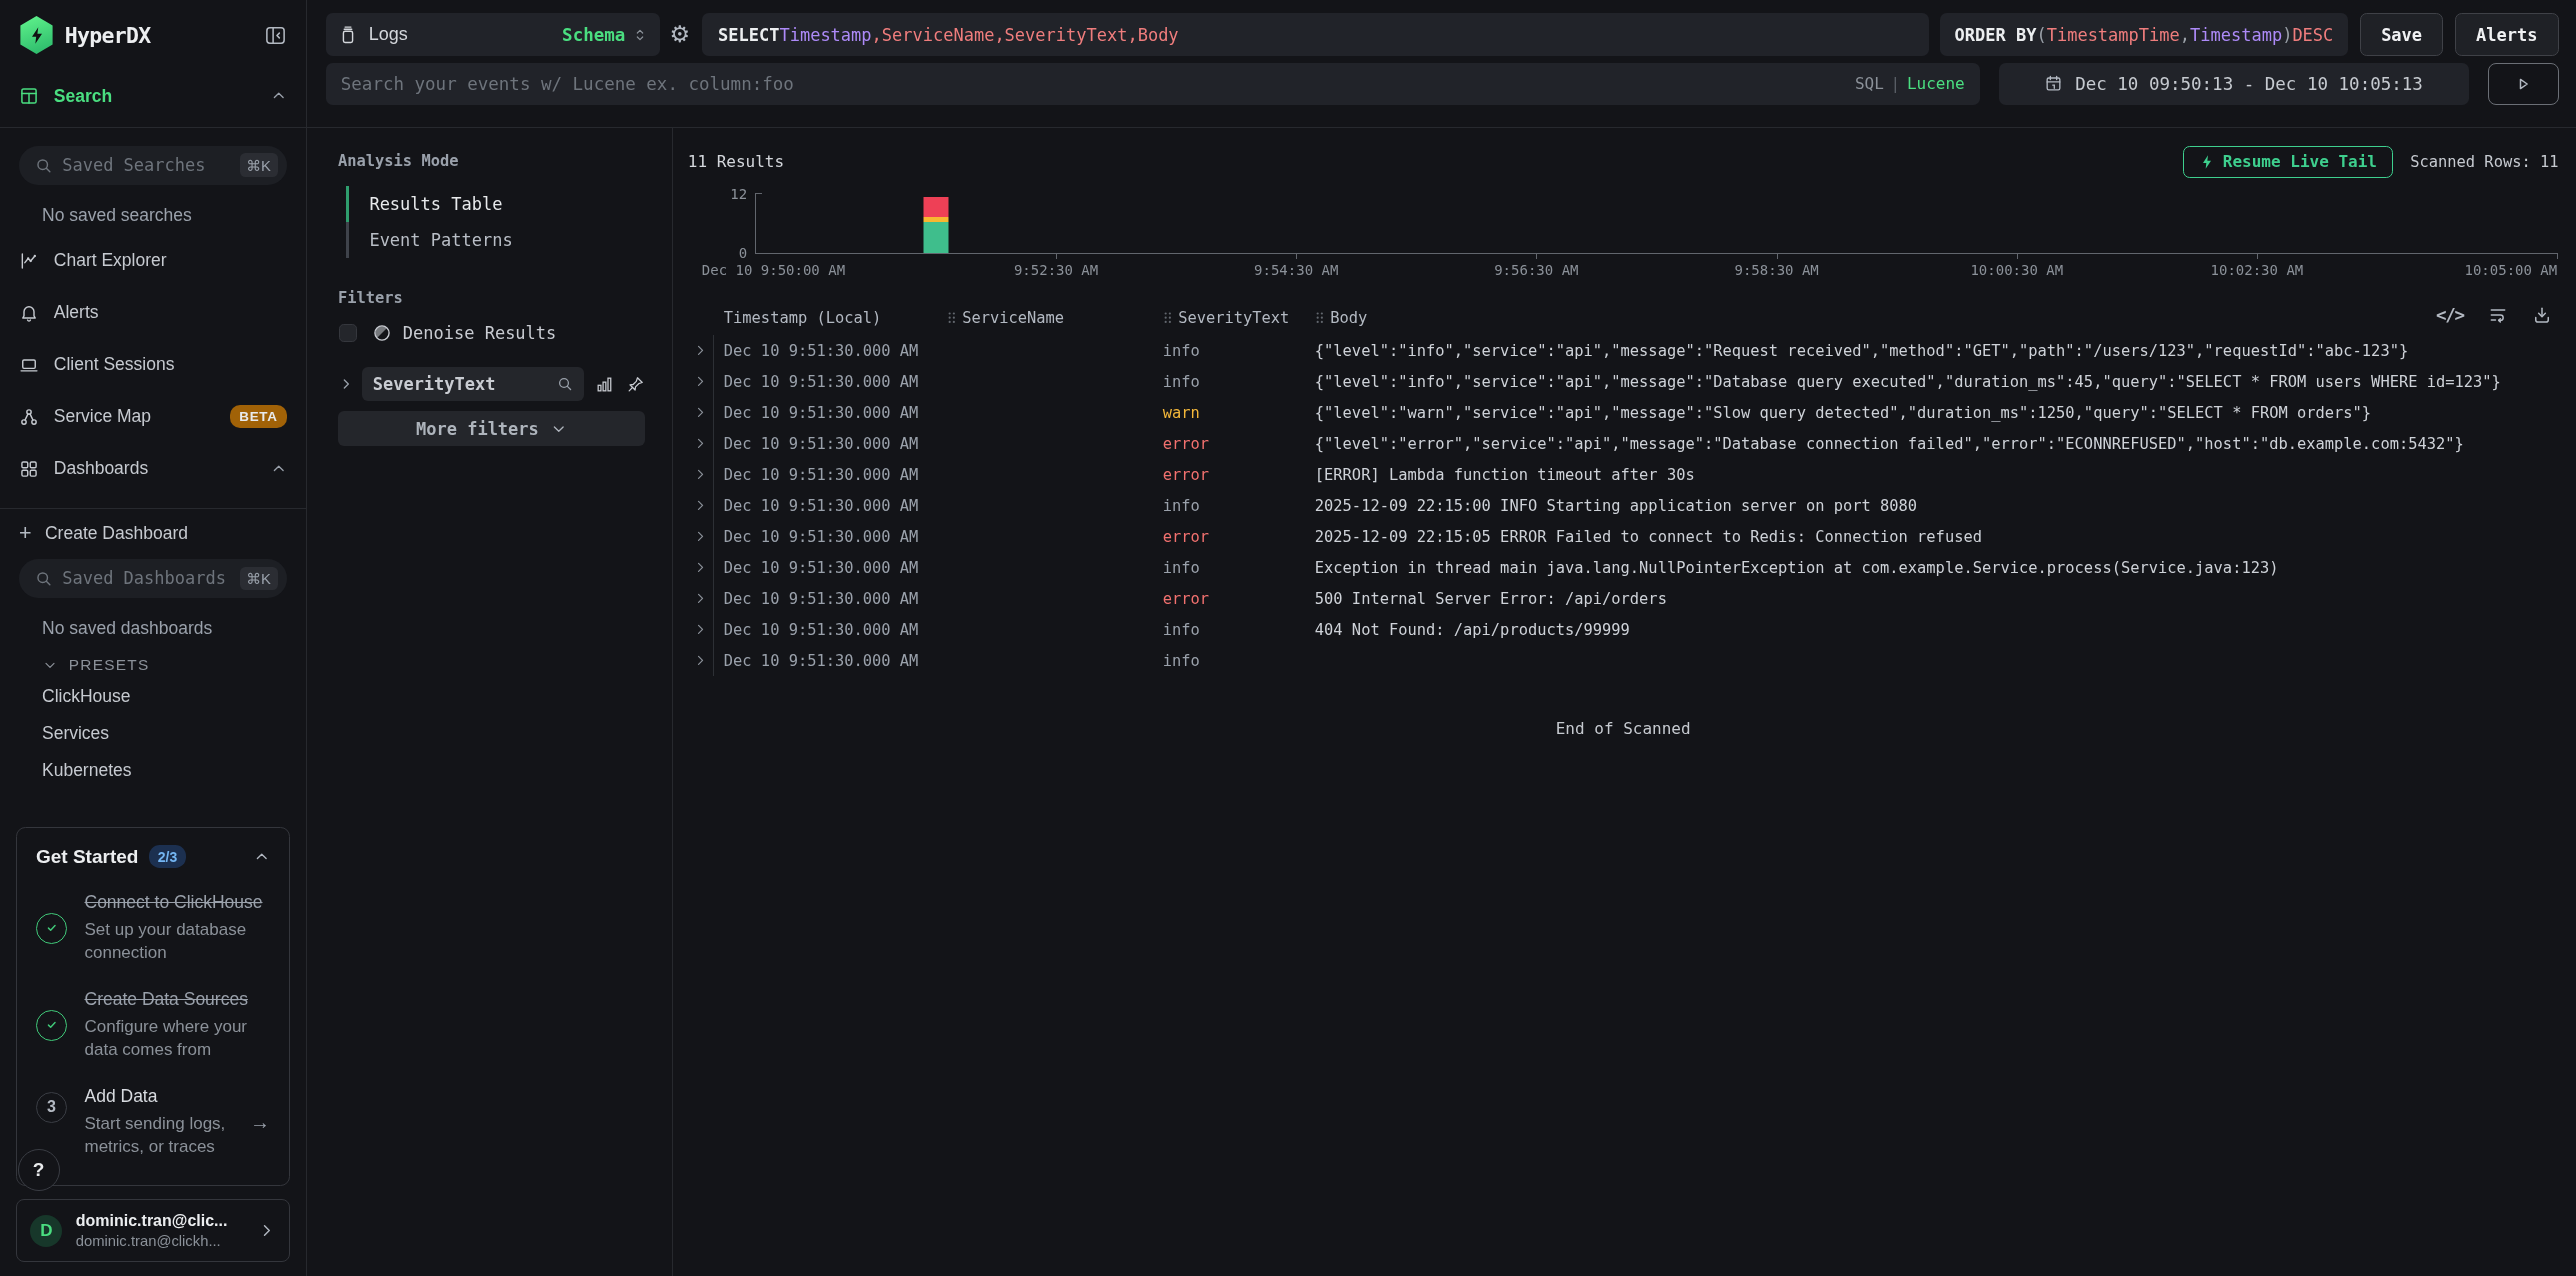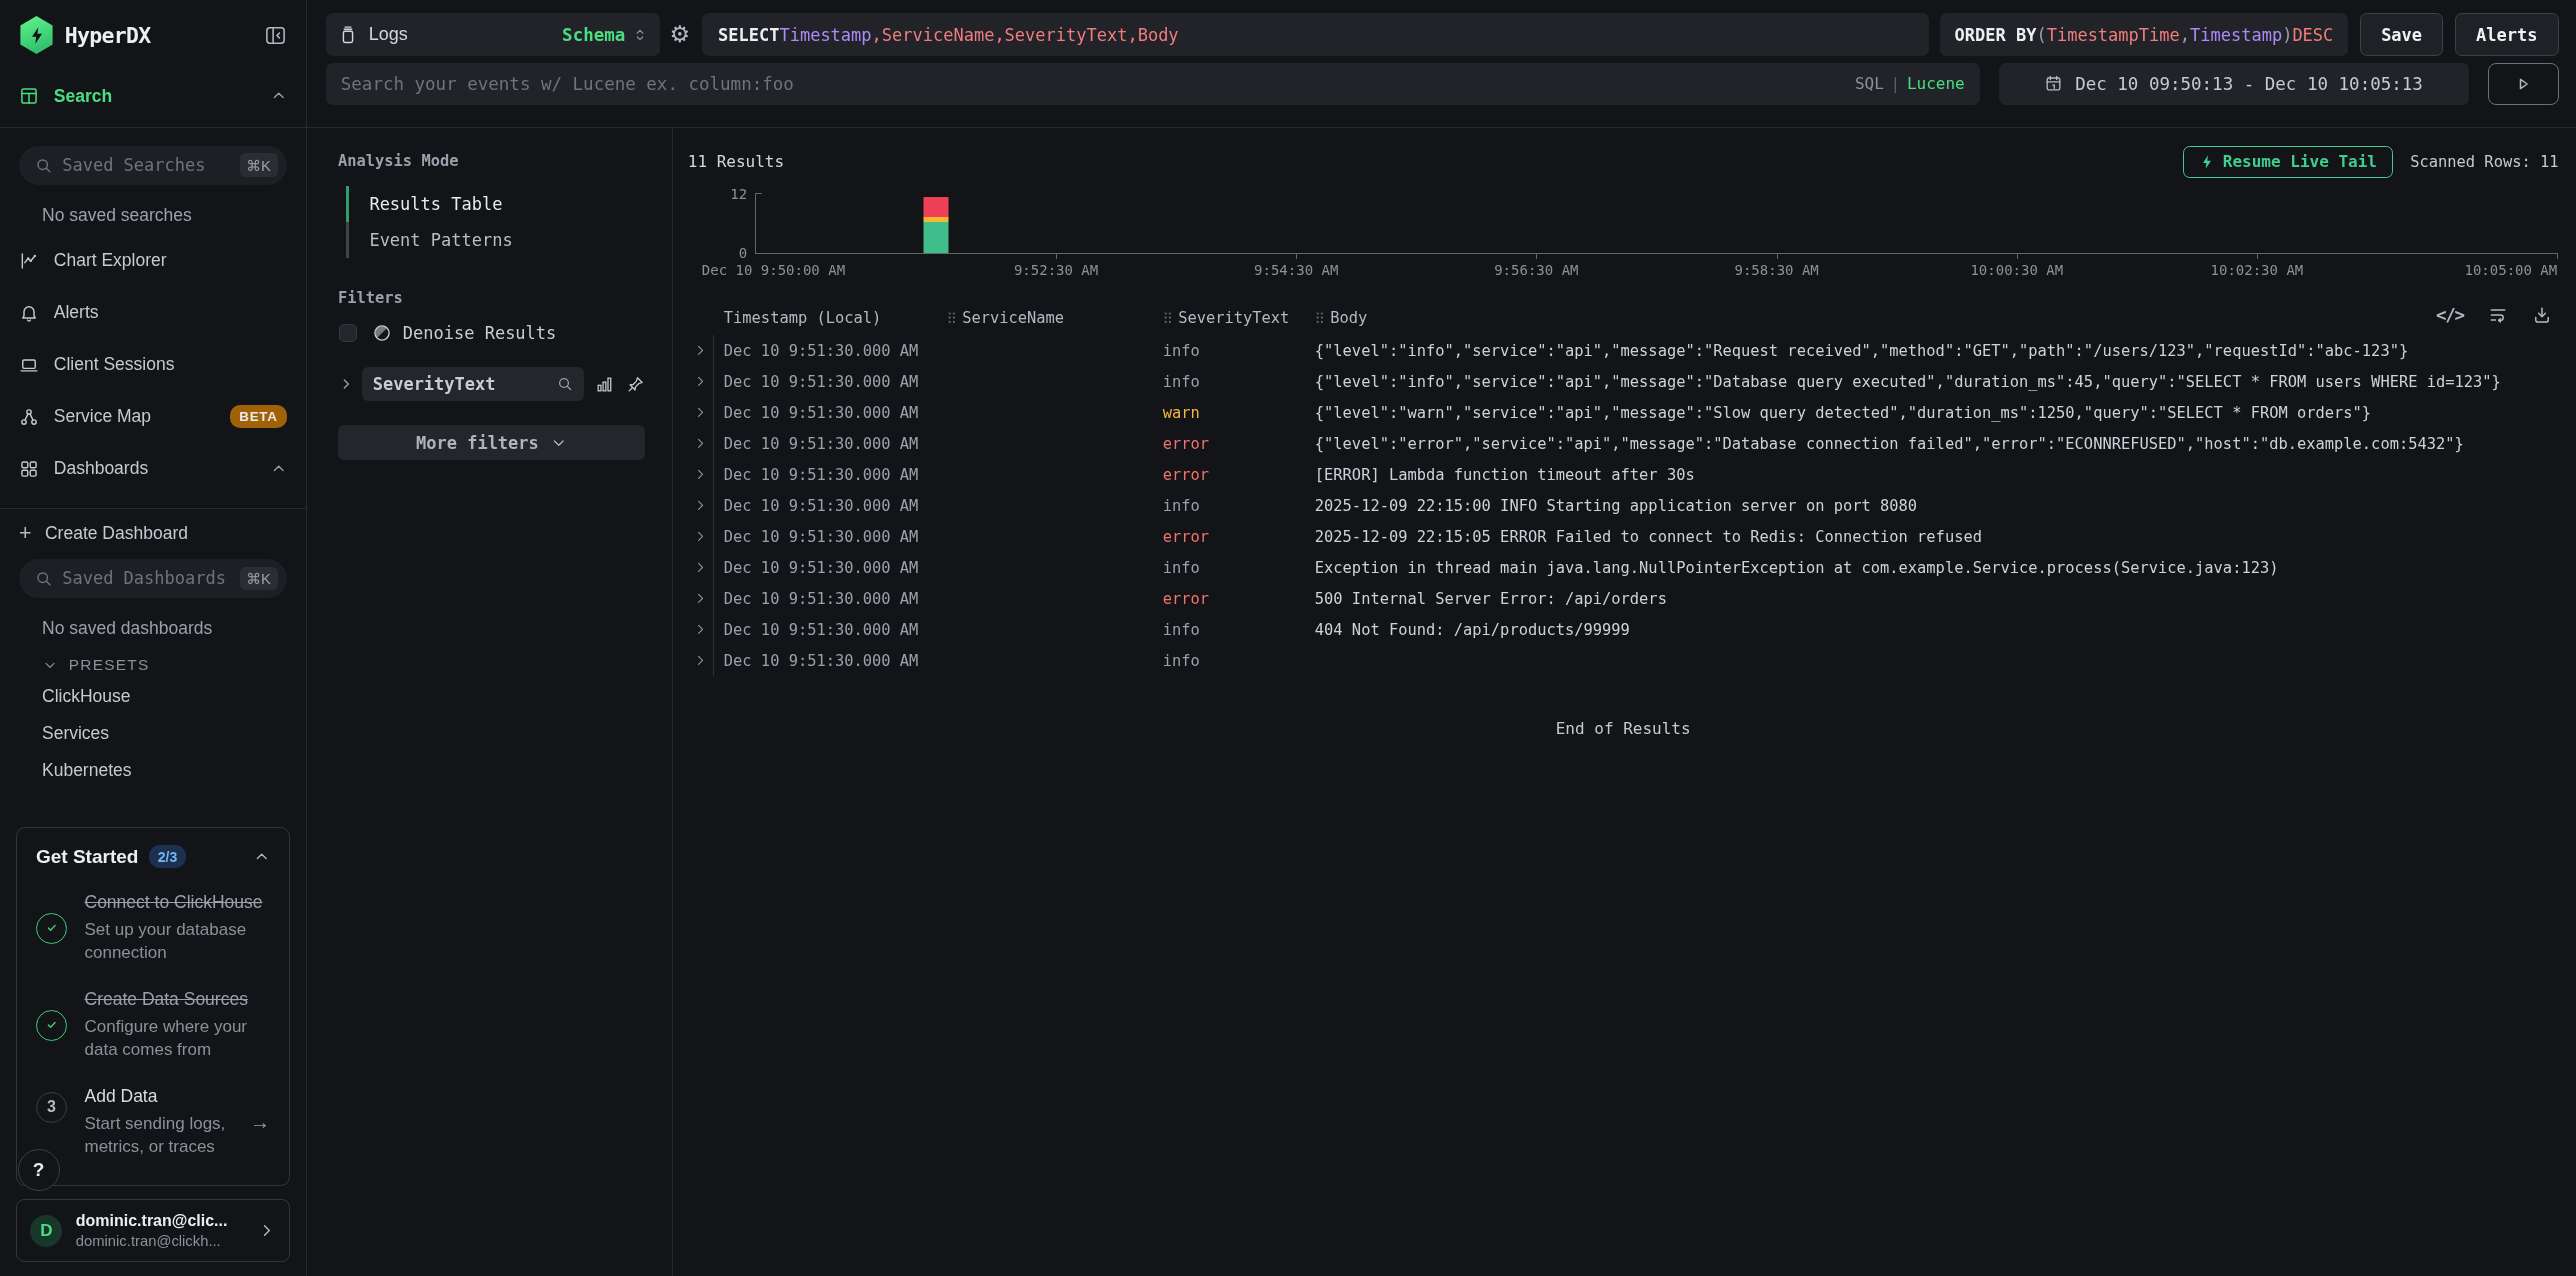--- a/index.html
+++ b/index.html
@@ -103,21 +103,21 @@
   .filters-section{margin-top:31px}
   .denoise-row{display:flex;align-items:center;margin:4px 0 24px 1.3px}
   .checkbox{width:18px;height:18px;border-radius:4.7px;background:#24262b;border:0.7px solid #35373d}
   .denoise-icon{margin-left:14.8px;color:#c9ccd2}
   .denoise-label{margin-left:10.7px;font-size:17px;color:#c9ccd2}
   .fgroup-row{display:flex;align-items:center}
   .fgroup-chev{color:#9aa1ab;margin-right:8px}
   .fgroup-box{flex:1;height:34px;background:#24262b;border-radius:6px;display:flex;align-items:center;padding:0 10.7px;font-weight:700;font-size:17px;color:#c9ccd2}
   .fgroup-box svg{margin-left:auto;color:#9aa1ab}
   .fgroup-icons{display:flex;align-items:center;gap:12px;margin-left:10.7px;color:#c9ccd2}
-  .more-filters{margin-top:24px;height:35px;background:#24262b;border-radius:6px;display:flex;align-items:center;justify-content:center;gap:10.7px;font-weight:700;font-size:17px;color:#aeb4bc}
+  .more-filters{margin-top:10px;height:35px;background:#24262b;border-radius:6px;display:flex;align-items:center;justify-content:center;gap:10.7px;font-weight:700;font-size:17px;color:#aeb4bc}
 
   
   .results{flex:1;min-width:0;padding:14.8px 17.5px 0 14.8px;font-family:var(--mono);position:relative}
   .res-head{display:flex;align-items:center;height:38px}
   .res-count{font-size:16px;color:#d4d7dc}
   .live-tail{margin-left:auto;height:32px;border:1.3px solid #3ecf8e;border-radius:6.7px;color:#3ecf8e;font-weight:700;font-size:16px;display:flex;align-items:center;padding:0 14.8px;gap:8px}
   .scanned{font-size:15.4px;color:#c6cad0;margin-left:17.5px;white-space:nowrap}
   .chart{position:relative;height:98px;margin-top:1.3px}
   .plot{position:absolute;left:67px;right:1.3px;top:10.7px;height:61px;border-left:0.7px solid #62666d;border-bottom:0.7px solid #62666d}
   .plot::before{content:"";position:absolute;left:0;top:0;width:6px;height:0.7px;background:#62666d}
@@ -692,18 +692,18 @@
                     <polyline points="9 5.5 15.5 12 9 18.5"></polyline>
                   </svg>
                 </div>
                 <div class="td-time">Dec 10 9:51:30.000 AM</div>
                 <div class="td-svc"></div>
                 <div class="td-sev" style="color: rgb(154, 161, 171);">info</div>
               </div>
             </div>
         </div>
 
-        <div class="end-results">End of Results</div>
+        <div class="end-results">End of Scanned</div>
       </div>
     </div>
   </div>
 </div>
 
 
 </body></html>

